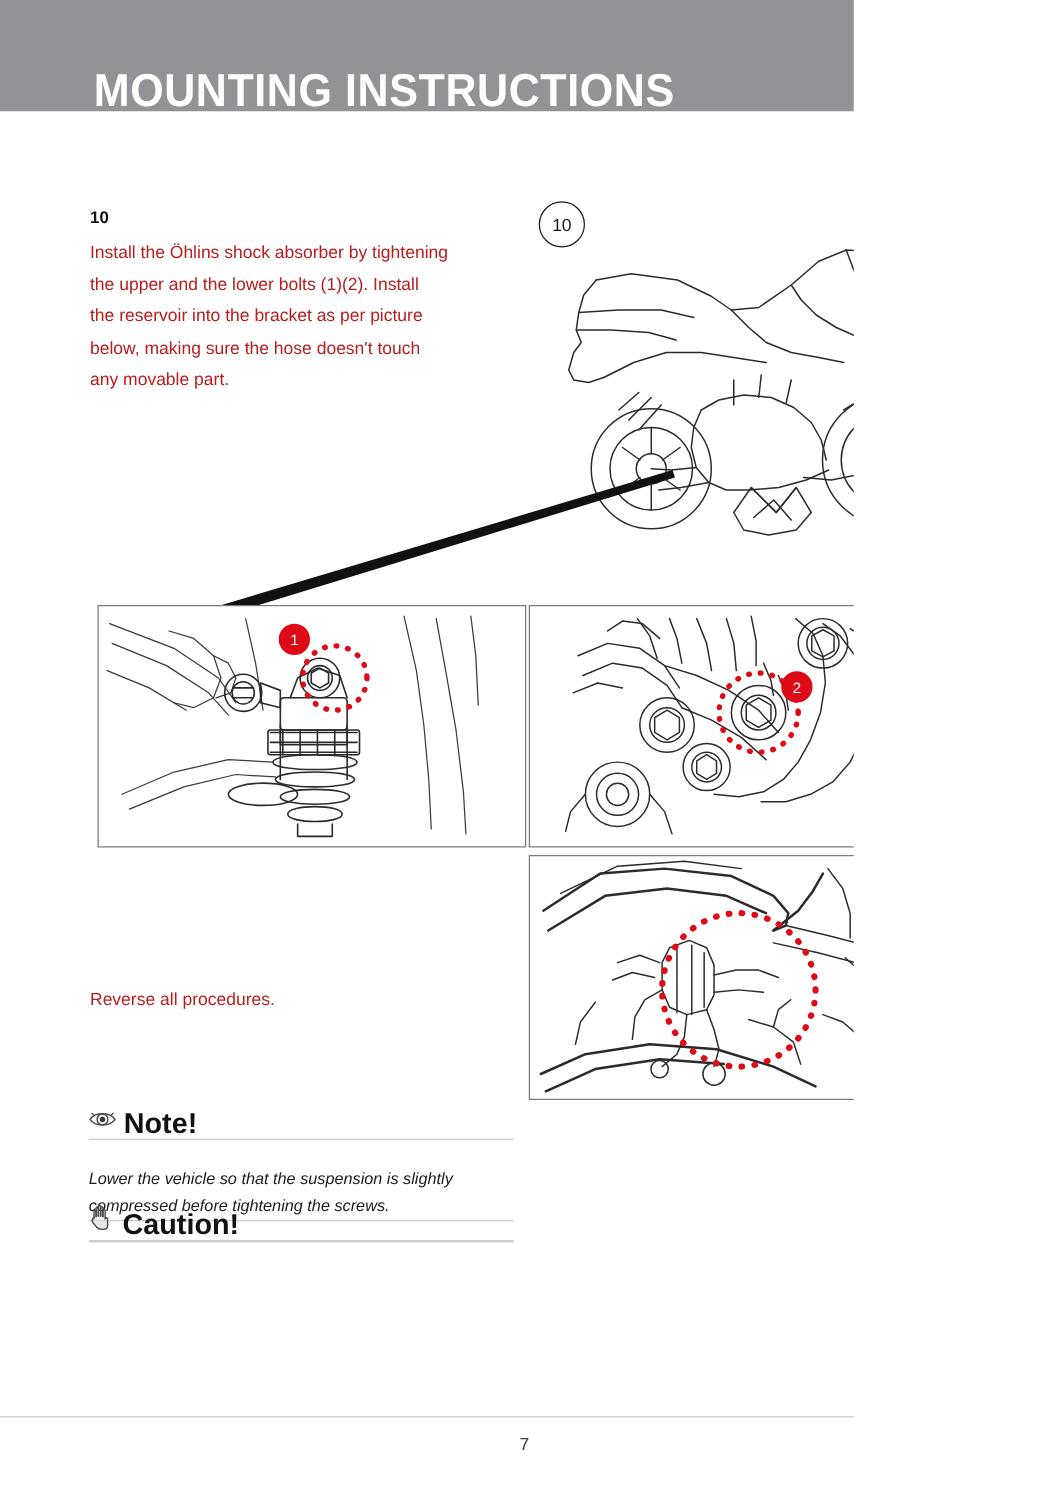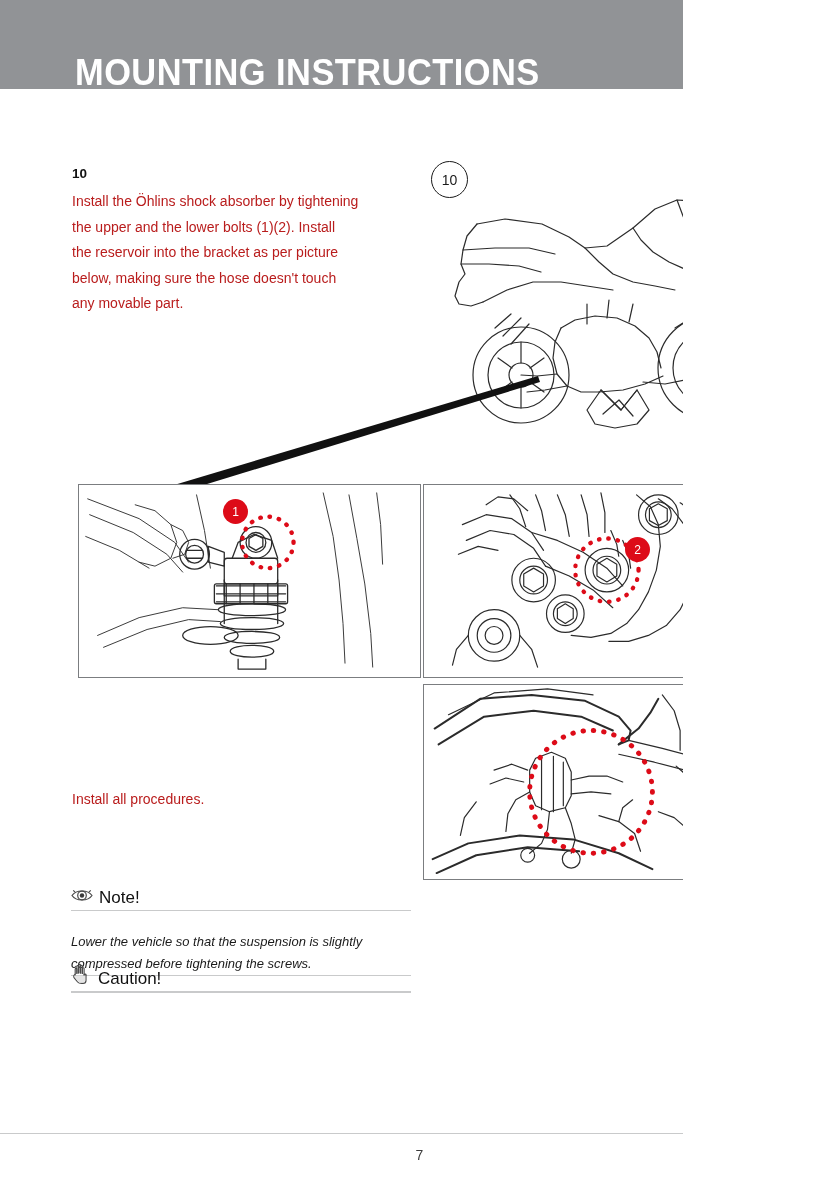--- a/index.html
+++ b/index.html
@@ -91,21 +91,21 @@
   
   .advice{position:absolute;left:71px;width:340px;}
   #note-block{top:888px;}
   #caution-block{top:962px;}
   .advice-head{
     display:flex;align-items:flex-end;gap:6px;
     padding-bottom:3px;
   }
   .advice-head .adv-icon{display:block;flex:0 0 auto;}
   .advice-title{
-    font-weight:normal;font-size:17px;color:#111;
+    font-weight:bold;font-size:23px;color:#111;
     line-height:19px;
   }
   .rule{height:1px;background:#c9cacb;width:100%;}
   .advice-text{
     font-style:italic;font-size:13px;line-height:22px;
     color:#1a1a1a;padding-top:4px;white-space:pre-line;margin-top:16px;
   }
 
   
   .footer-rule{
@@ -348,21 +348,21 @@
         <path d="M66 100 L82 94 L100 98"></path>
         <path d="M52 118 L40 134 L36 152"></path>
         <path d="M176 132 L196 138 L212 150 L218 168"></path>
         <path d="M196 138 L200 124 L210 116"></path>
       </g>
       <circle cx="168" cy="108" r="62" fill="none" stroke="#dd0b18" stroke-width="5" stroke-linecap="round" stroke-dasharray="0.5 10"></circle>
     </svg>
   </div>
 
   <div class="step" id="step11">
-    <p class="step-body">Install all procedures.</p>
+    <p class="step-body">Reverse all procedures.</p>
   </div>
 
   <div class="advice" id="note-block">
     <div class="advice-head">
       <span class="adv-icon">
         <svg width="22" height="15" viewBox="0 0 22 15" xmlns="http://www.w3.org/2000/svg">
           <path d="M1 7.5 C5 1.5 17 1.5 21 7.5 C17 13.5 5 13.5 1 7.5 Z" fill="none" stroke="#4a4a4a" stroke-width="1.2"></path>
           <circle cx="11" cy="7.5" r="4.3" fill="none" stroke="#4a4a4a" stroke-width="1.2"></circle>
           <circle cx="11" cy="7.5" r="2.2" fill="#3a3a3a"></circle>
           <path d="M4 4 L2.2 2.4 M18 4 L19.8 2.4" stroke="#4a4a4a" stroke-width="1.1"></path>

